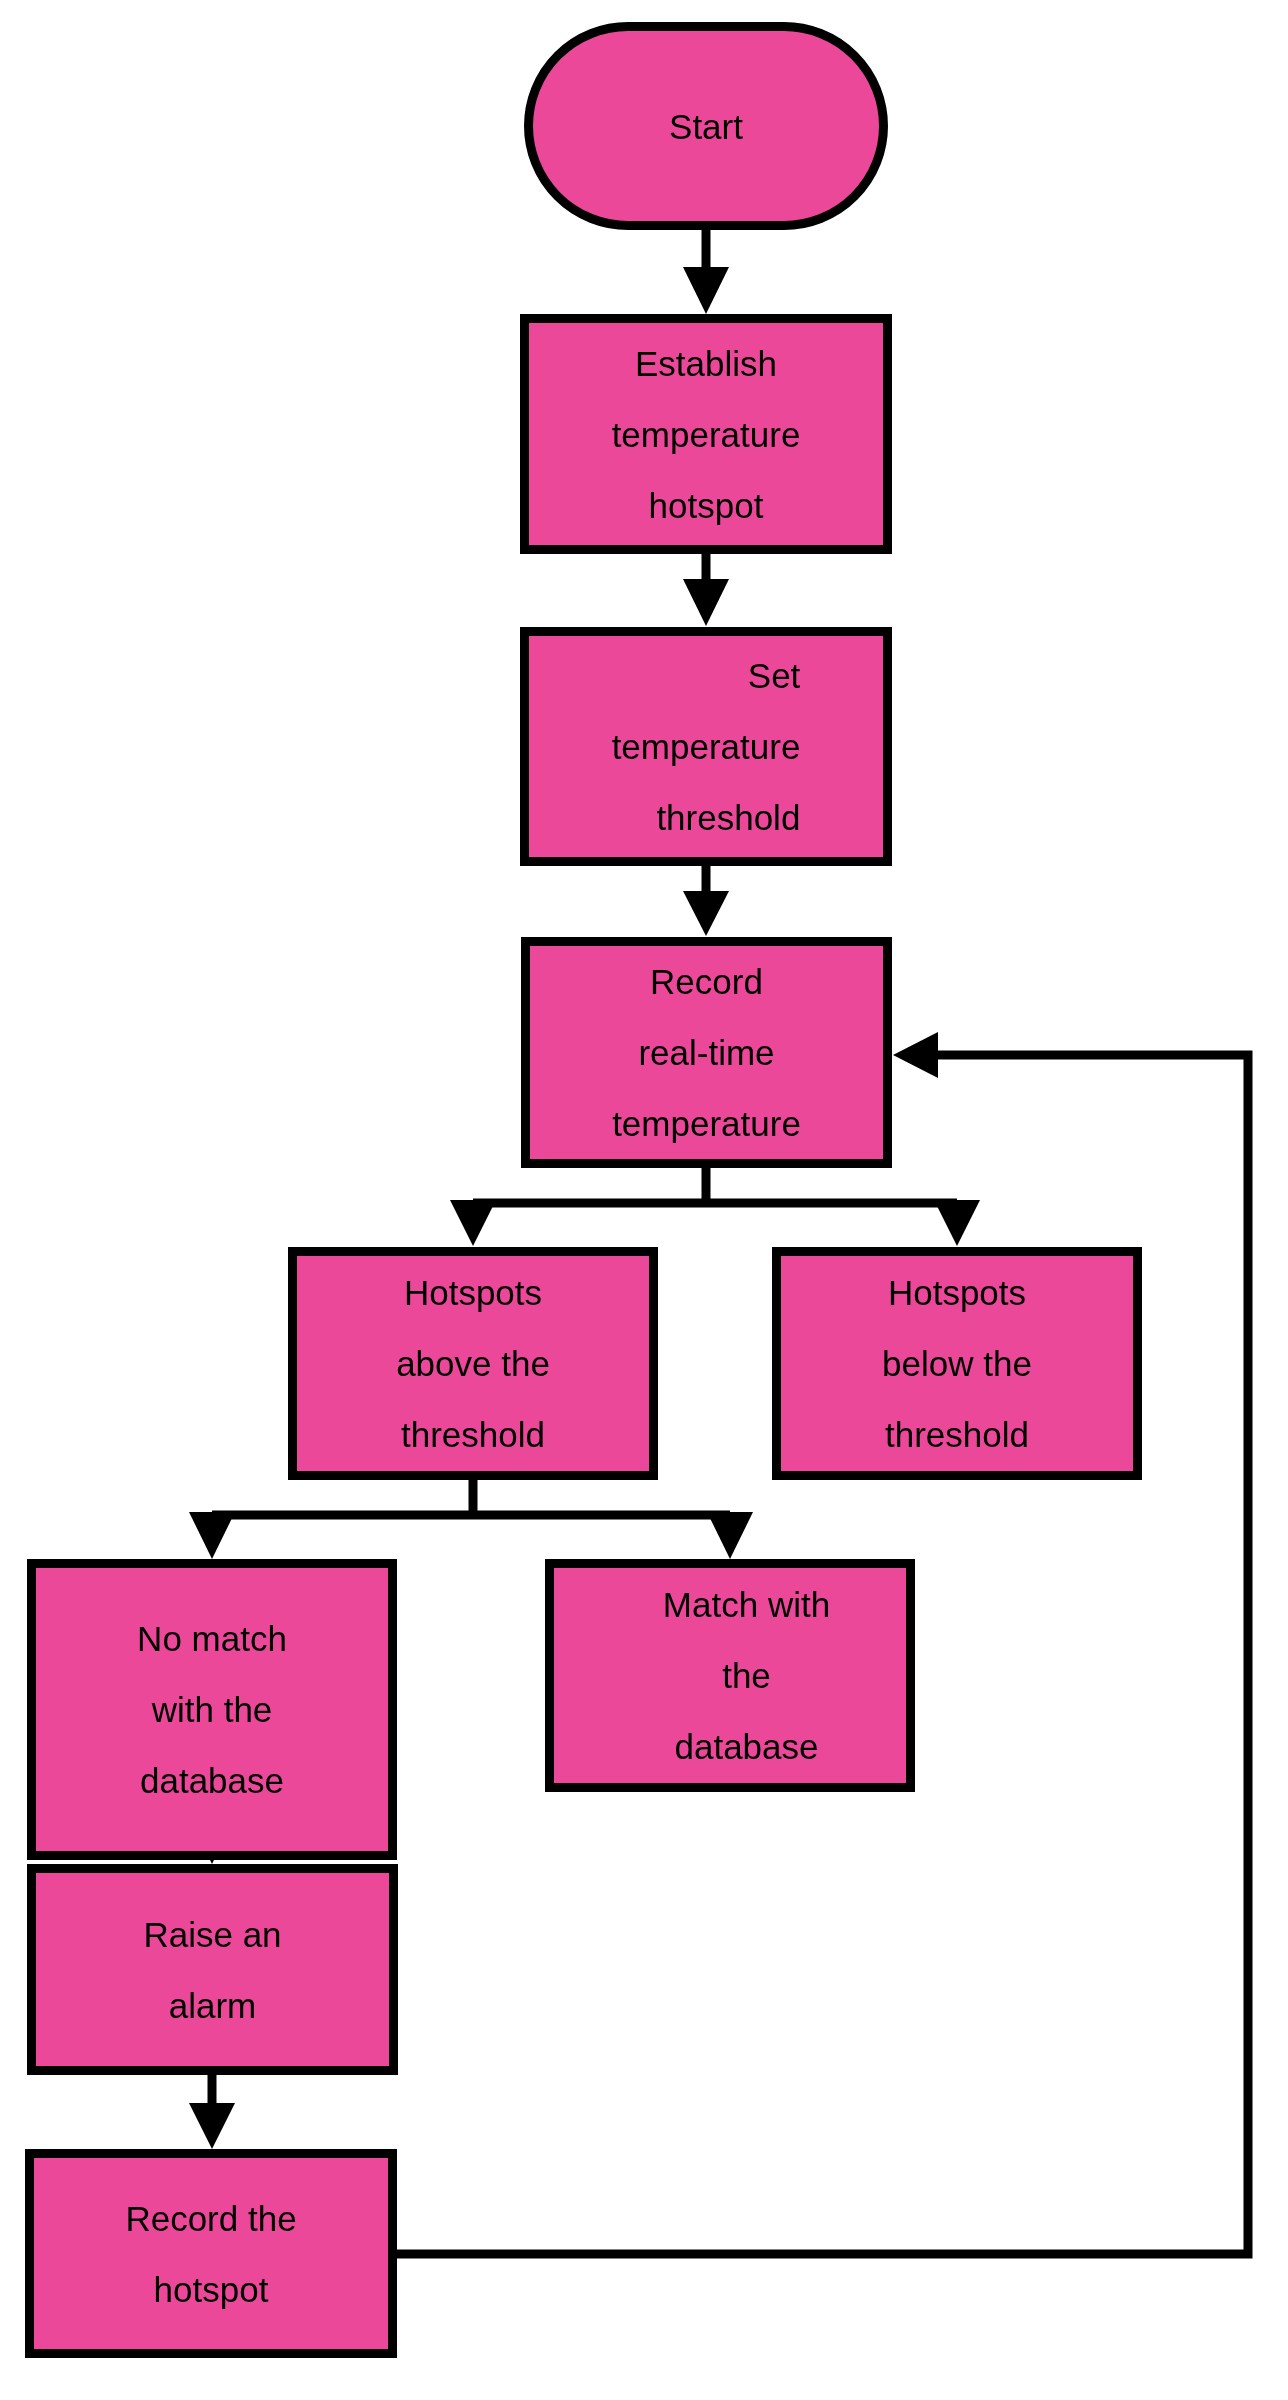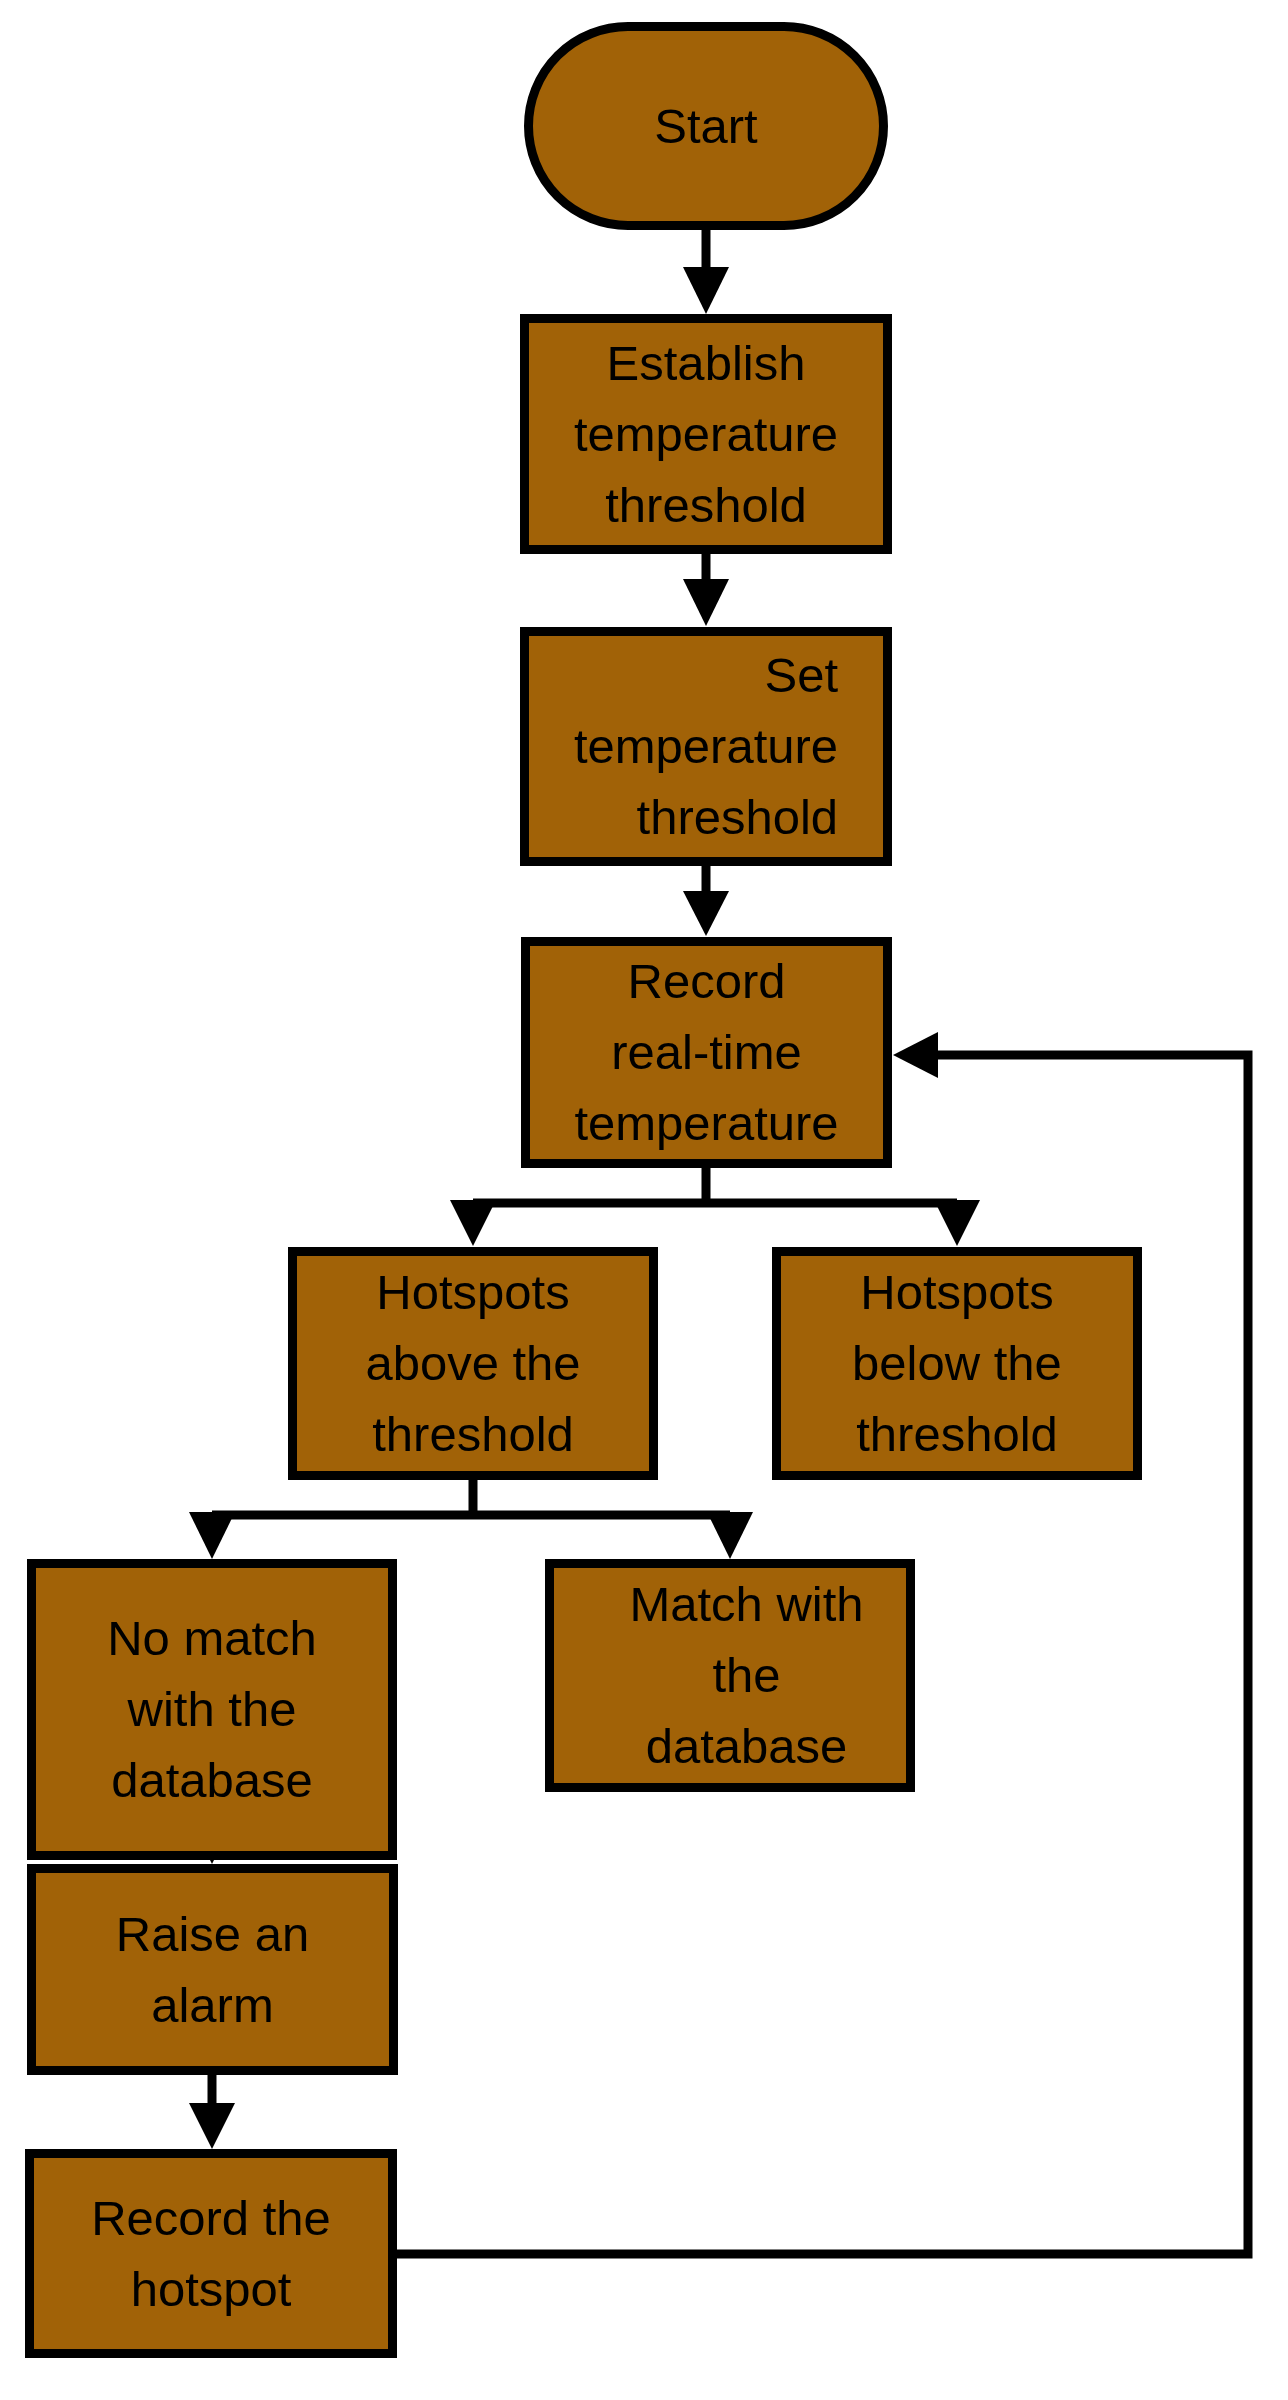--- a/index.html
+++ b/index.html
@@ -14,27 +14,27 @@
   #edges {
     position: absolute;
     left: 0; top: 0;
     width: 1288px; height: 2400px;
     pointer-events: none;
   }
   .node {
     position: absolute;
     box-sizing: border-box;
     border: 9px solid #000000;
-    background: #a16207;
+    background: #ec4899;
     color: #000000;
     display: flex;
     align-items: center;
     justify-content: center;
     text-align: center;
-    font-size: 49px;
+    font-size: 35px;
     line-height: 71px;
     white-space: pre-line;
     z-index: 2;
   }
   .terminator { border-radius: 104px; }
   .edge-stroke { stroke: #000000; stroke-width: 9; fill: none; }
   .edge-head { fill: #000000; stroke: none; }
 </style>
 </head>
 <body>
@@ -78,21 +78,21 @@
     </g>
   </svg>
 
   <div class="node terminator" style="left:524px; top:22px; width:364px; height:208px;">
     <span>Start</span>
   </div>
 
   <div class="node" style="left:520px; top:314px; width:372px; height:240px;">
     <span>Establish
 temperature
-threshold</span>
+hotspot</span>
   </div>
 
   <div class="node" style="left:520px; top:627px; width:372px; height:239px;text-align:right;">
     <span>Set
 temperature
 threshold</span>
   </div>
 
   <div class="node" style="left:521px; top:937px; width:371px; height:231px;">
     <span>Record

